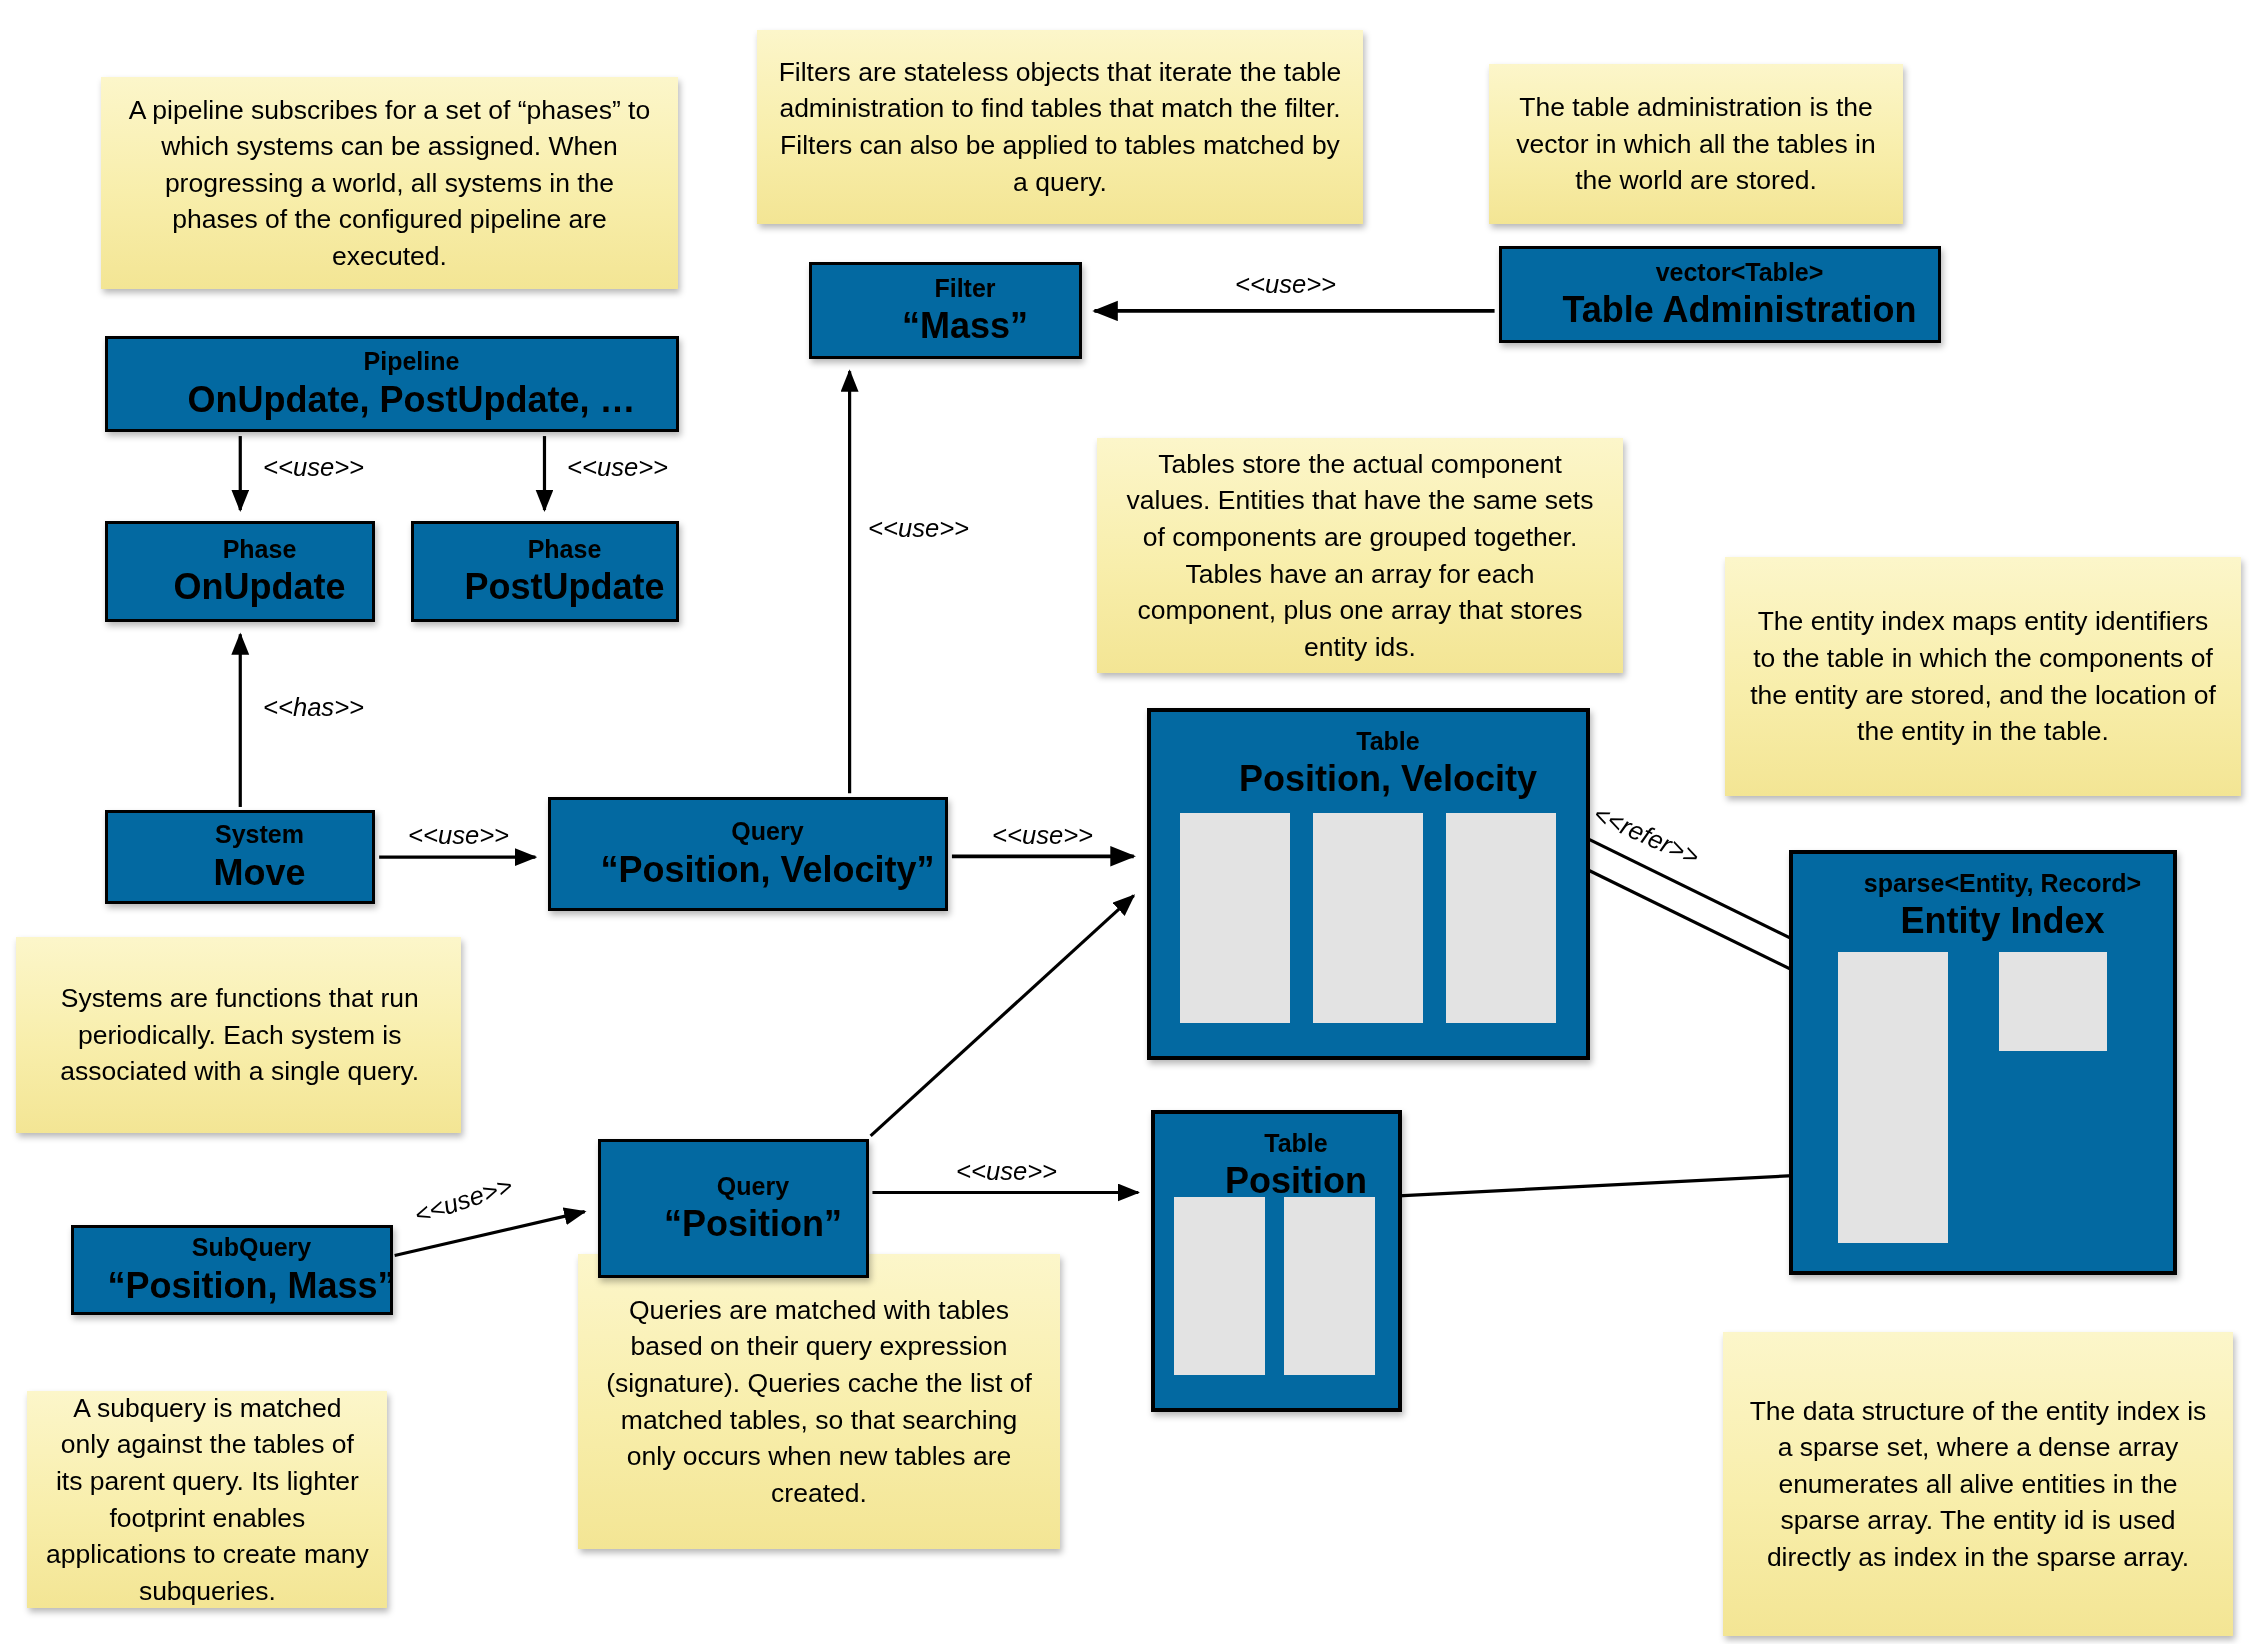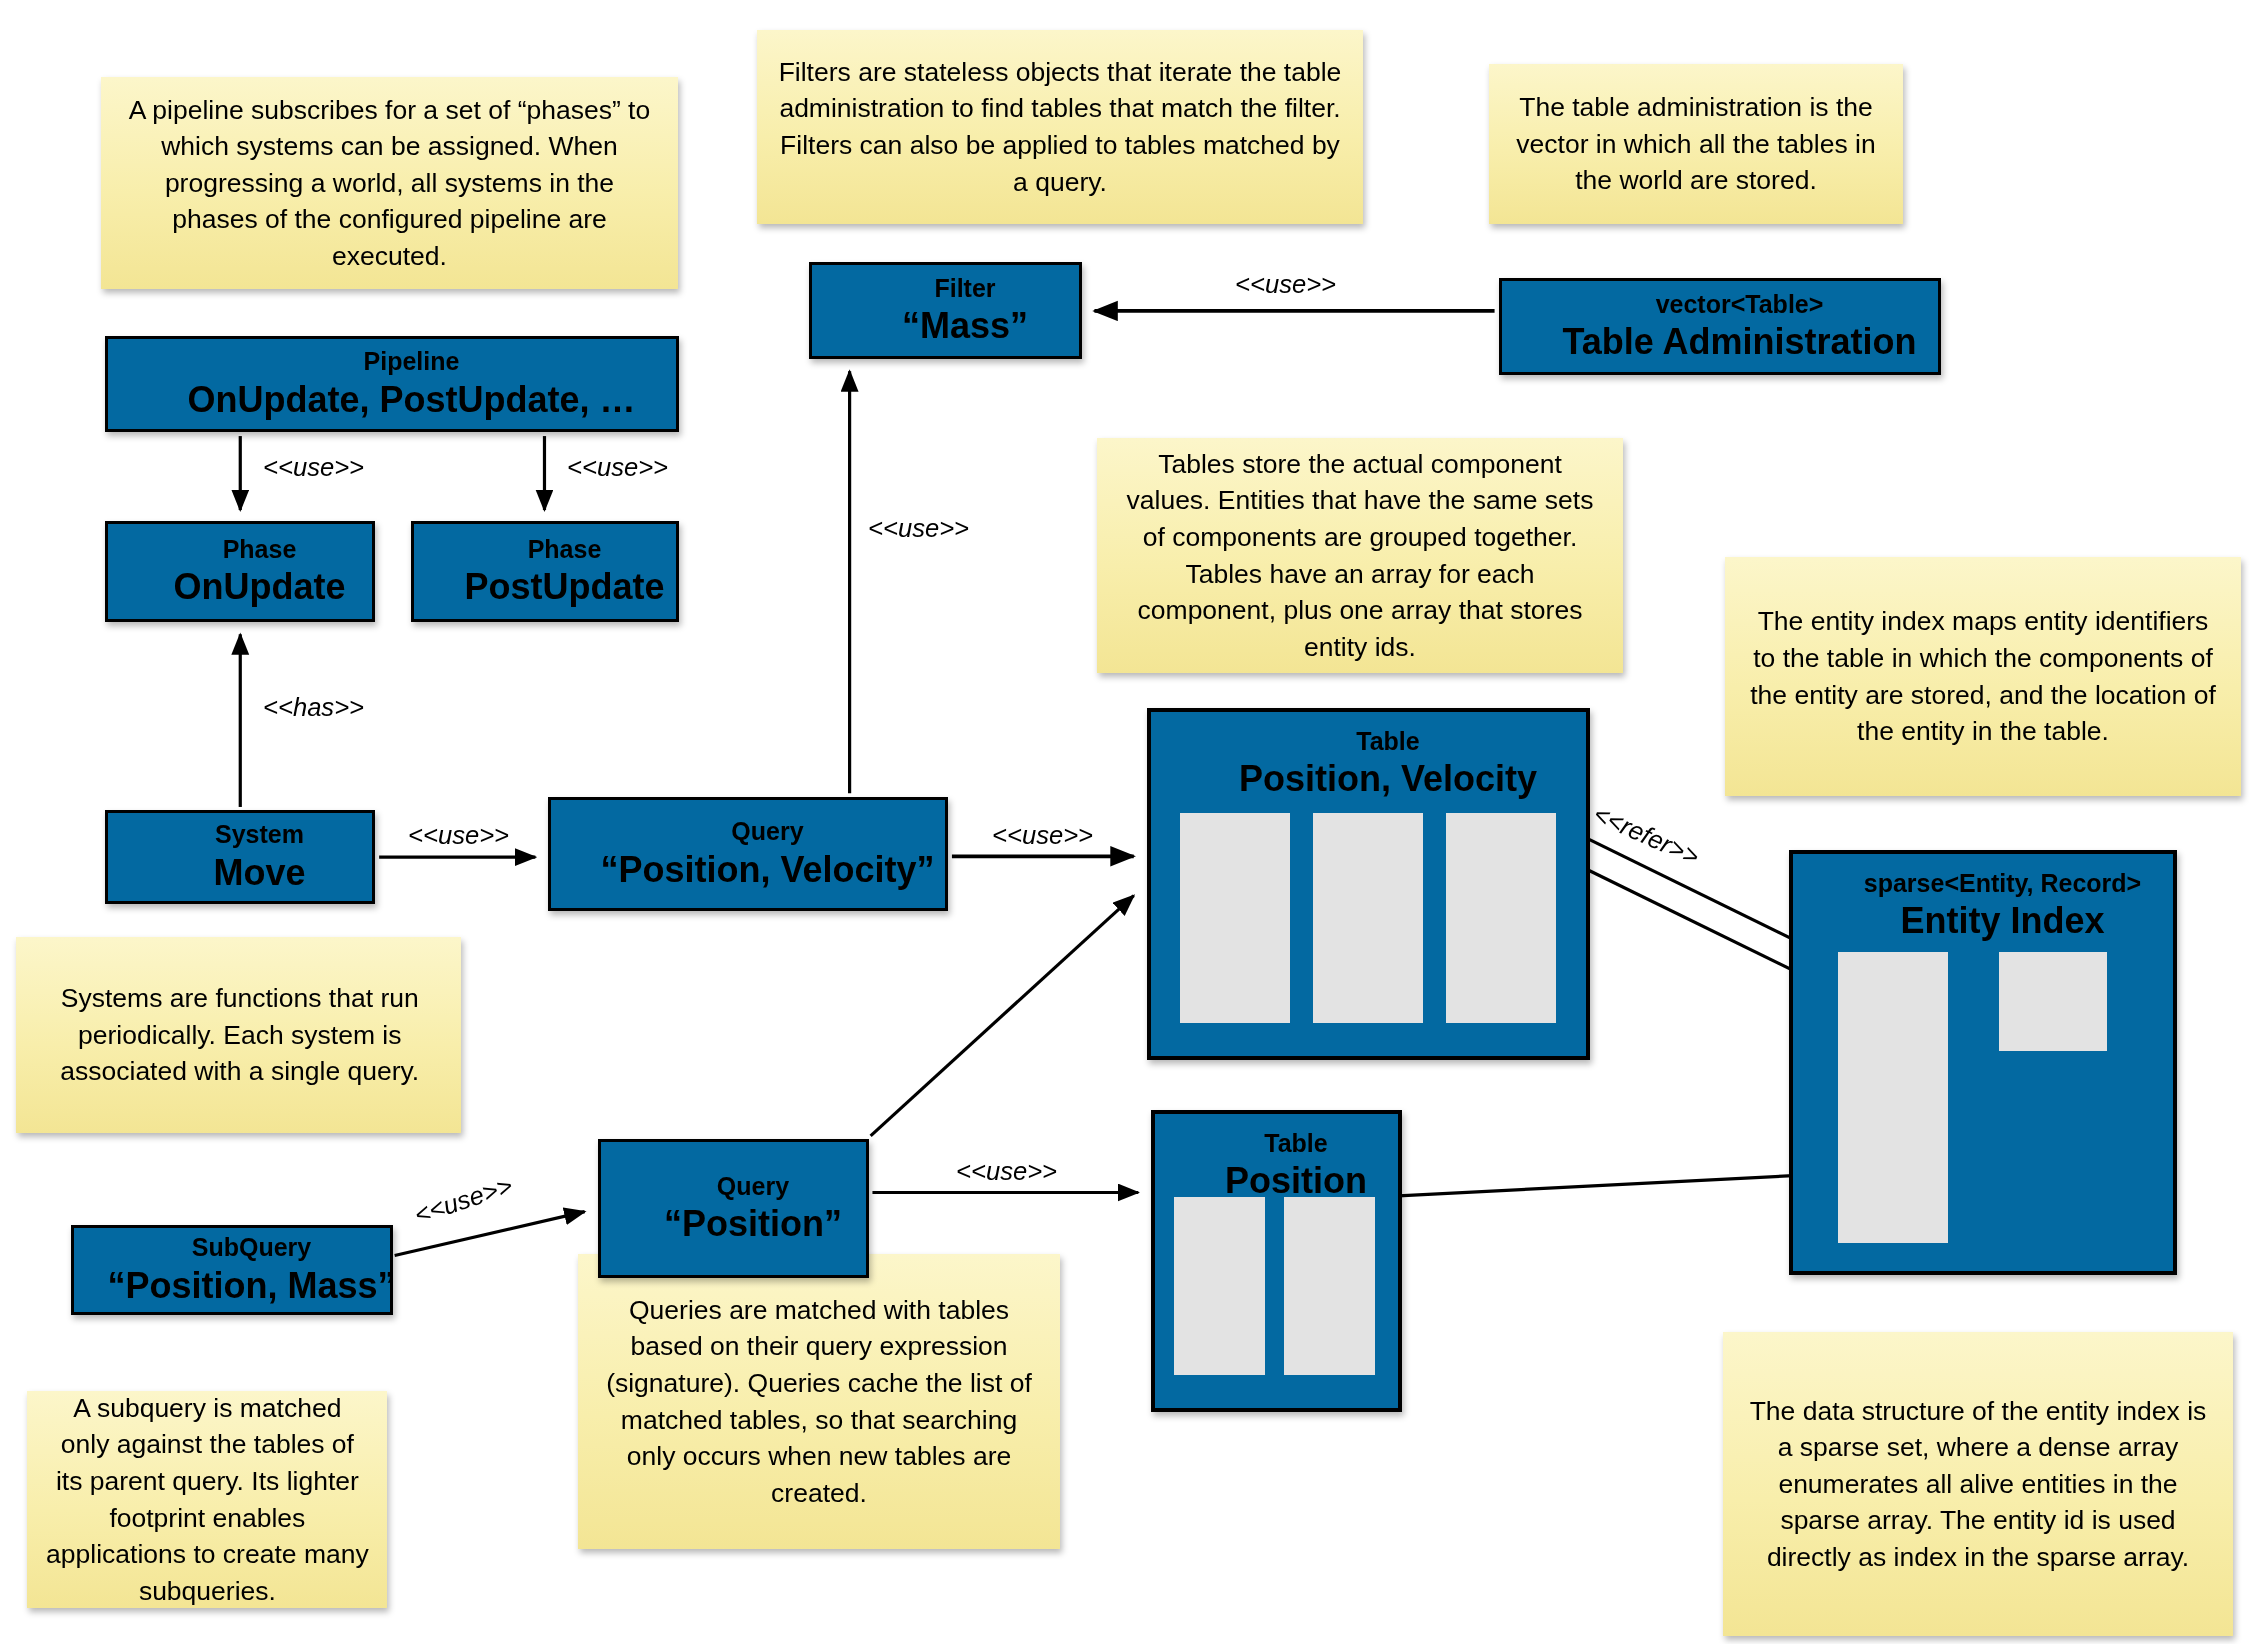--- a/index.html
+++ b/index.html
@@ -140,21 +140,21 @@
   <div class="n">Move</div>
 </div>
 <div class="ubox" style="left:548px; top:797px; width:400px; height:114px;">
   <div class="t">Query</div>
   <div class="n">“Position, Velocity”</div>
 </div>
 <div class="ubox" style="left:809px; top:262px; width:273px; height:97px;">
   <div class="t">Filter</div>
   <div class="n">“Mass”</div>
 </div>
-<div class="ubox" style="left:1499px; top:278px; width:442px; height:97px;">
+<div class="ubox" style="left:1499px; top:246px; width:442px; height:97px;">
   <div class="t">vector&lt;Table&gt;</div>
   <div class="n">Table Administration</div>
 </div>
 <div class="ubox" style="left:598px; top:1139px; width:271px; height:139px;">
   <div class="t">Query</div>
   <div class="n">“Position”</div>
 </div>
 <div class="ubox" style="left:71px; top:1225px; width:322px; height:90px;">
   <div class="t">SubQuery</div>
   <div class="n">“Position, Mass”</div>

